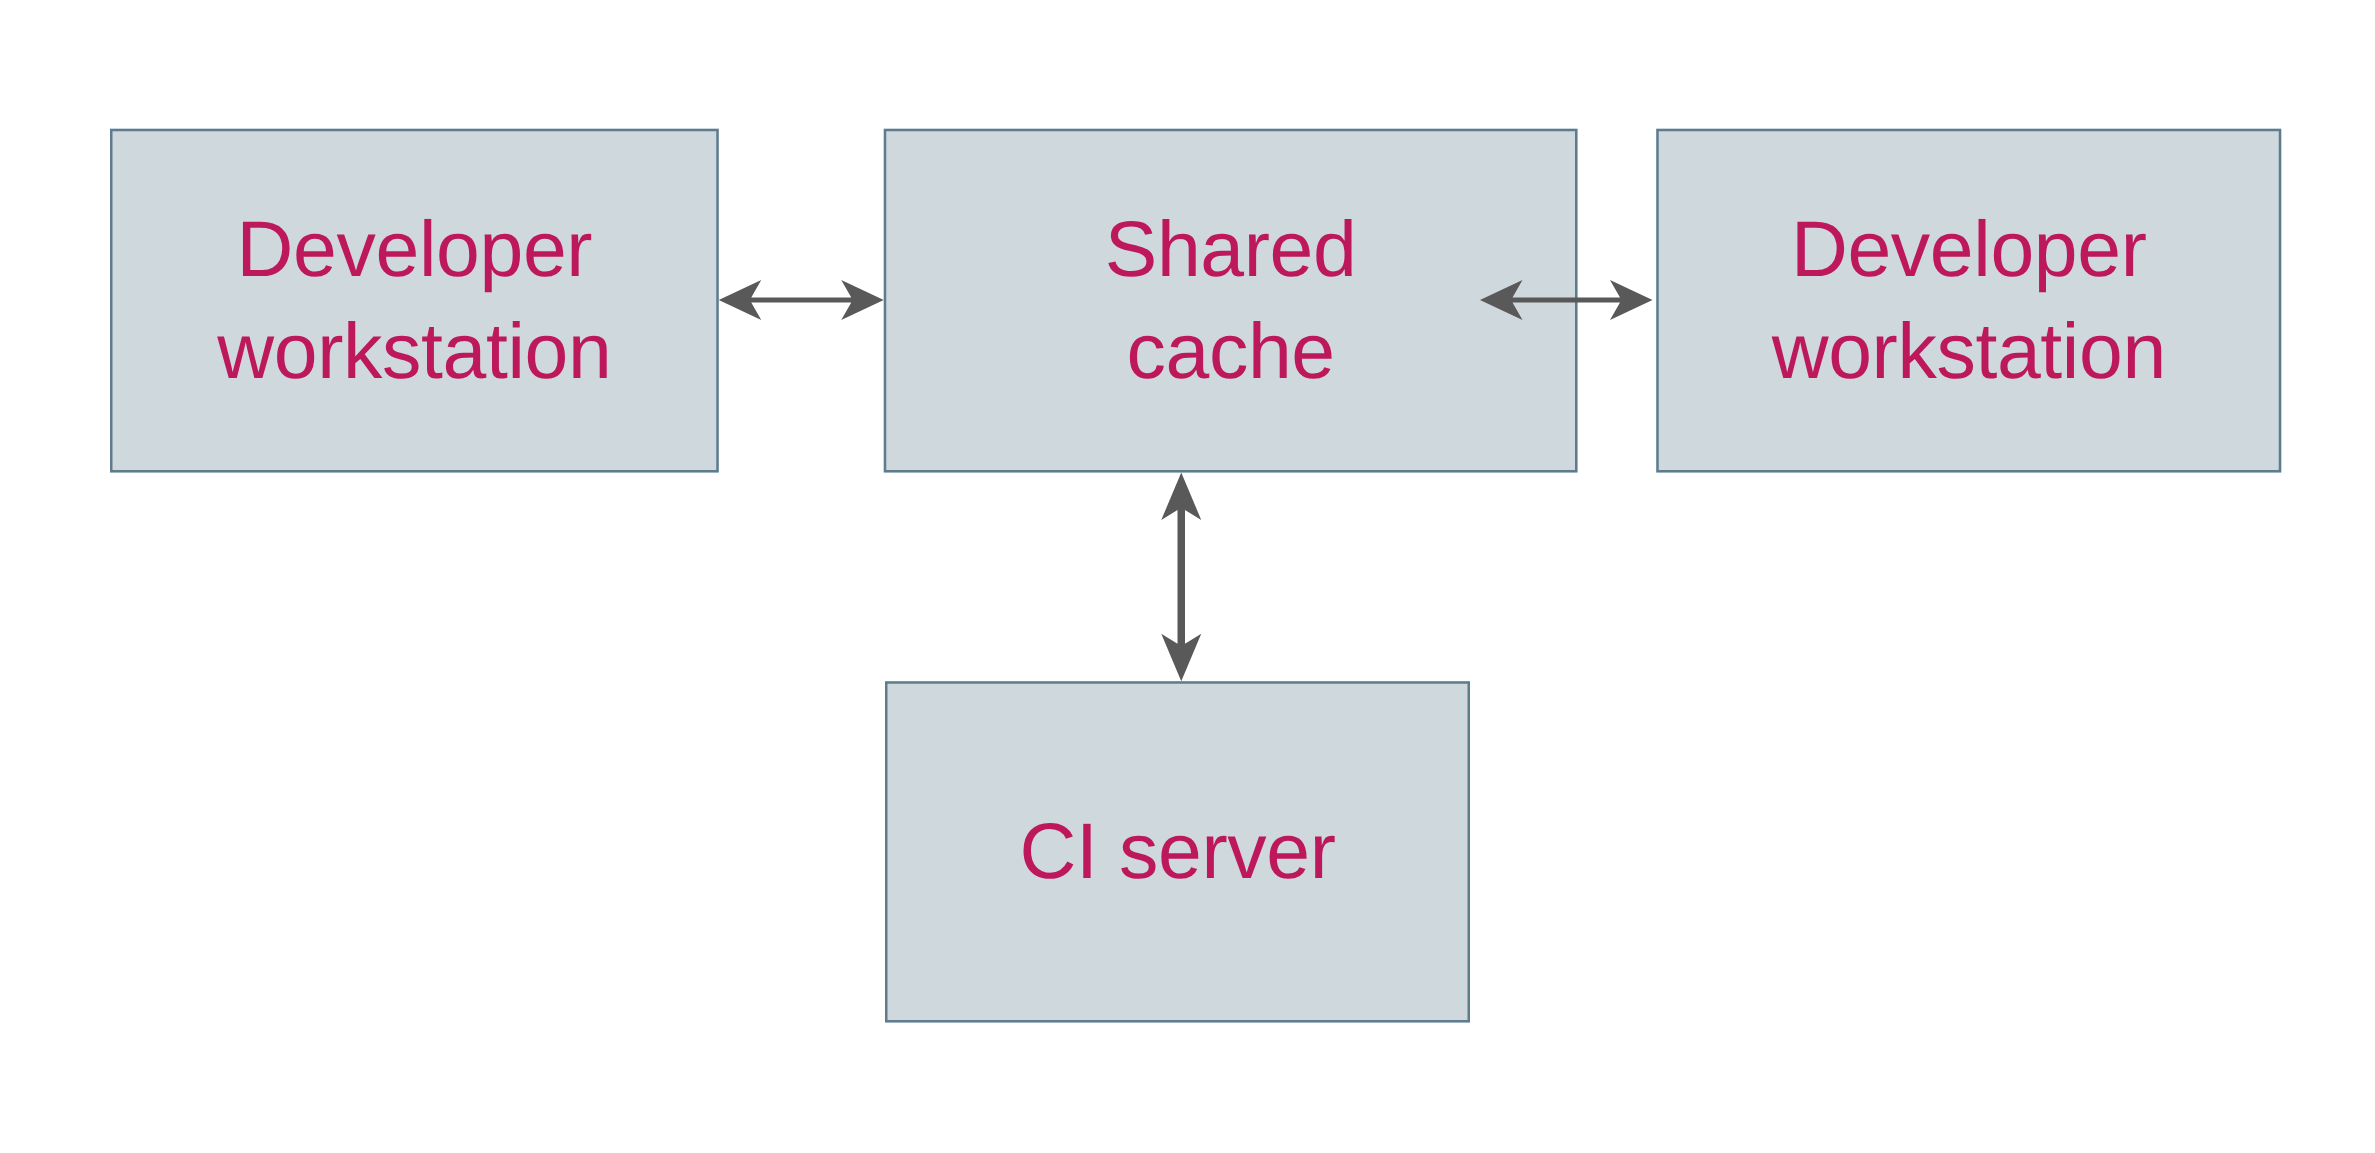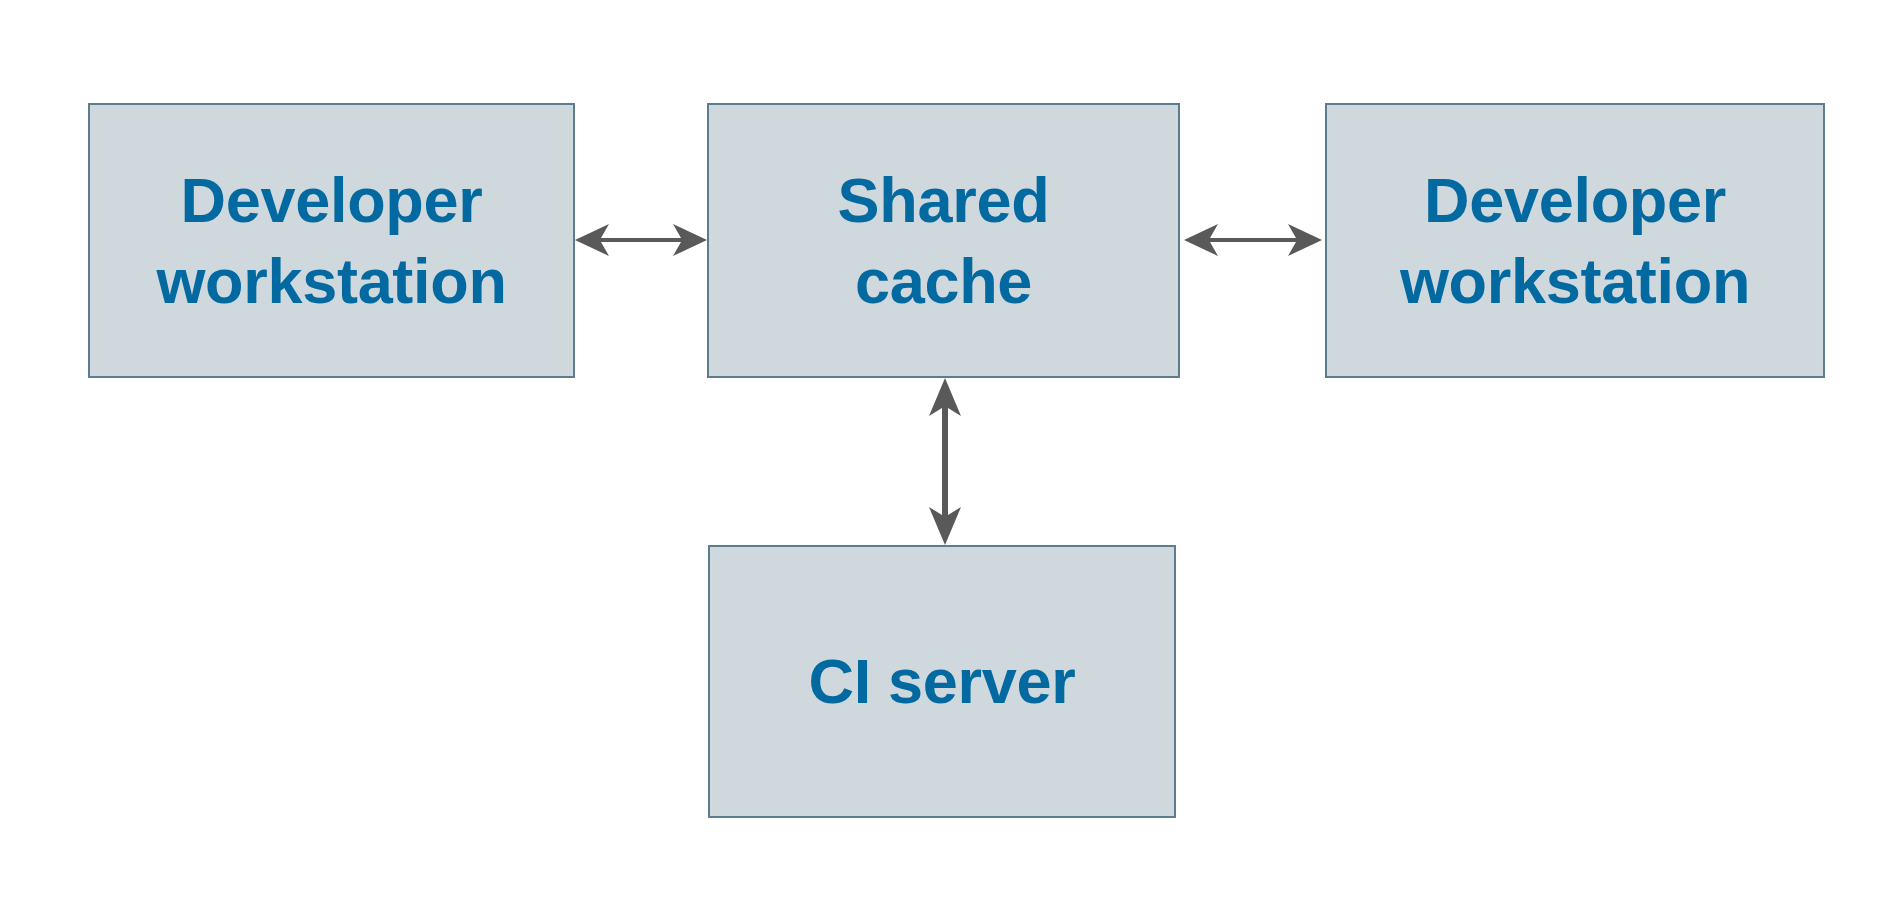--- a/index.html
+++ b/index.html
@@ -23,30 +23,30 @@
     box-sizing: border-box;
     background: #cfd8dc;
     border: 2px solid #5d7d8f;
     display: flex;
     align-items: center;
     justify-content: center;
     text-align: center;
   }
   .node-label {
     font-family: "Liberation Sans", sans-serif;
-    font-weight: 700;
+    font-weight: 400;
     font-size: 63px;
     line-height: 1.28;
-    color: #0369a1;
+    color: #be185d;
     letter-spacing: -0.3px;
     white-space: pre-line;
     padding: 0 6px;
   }
   #node-dev-left  { left: 88px;   top: 103px; width: 487px; height: 275px; }
-  #node-shared-cache { left: 707px; top: 103px; width: 473px; height: 275px; }
+  #node-shared-cache { left: 707px; top: 103px; width: 555px; height: 275px; }
   #node-dev-right { left: 1325px; top: 103px; width: 500px; height: 275px; }
   #node-ci-server { left: 708px;  top: 545px; width: 468px; height: 273px; }
   #node-ci-server .node-label { line-height: 1.0; }
 
   .connector {
     position: absolute;
     overflow: visible;
   }
   #connector-left  { left: 565px;  top: 212px; width: 152px; height: 56px; }
   #connector-right { left: 1172px; top: 212px; width: 162px; height: 56px; }

